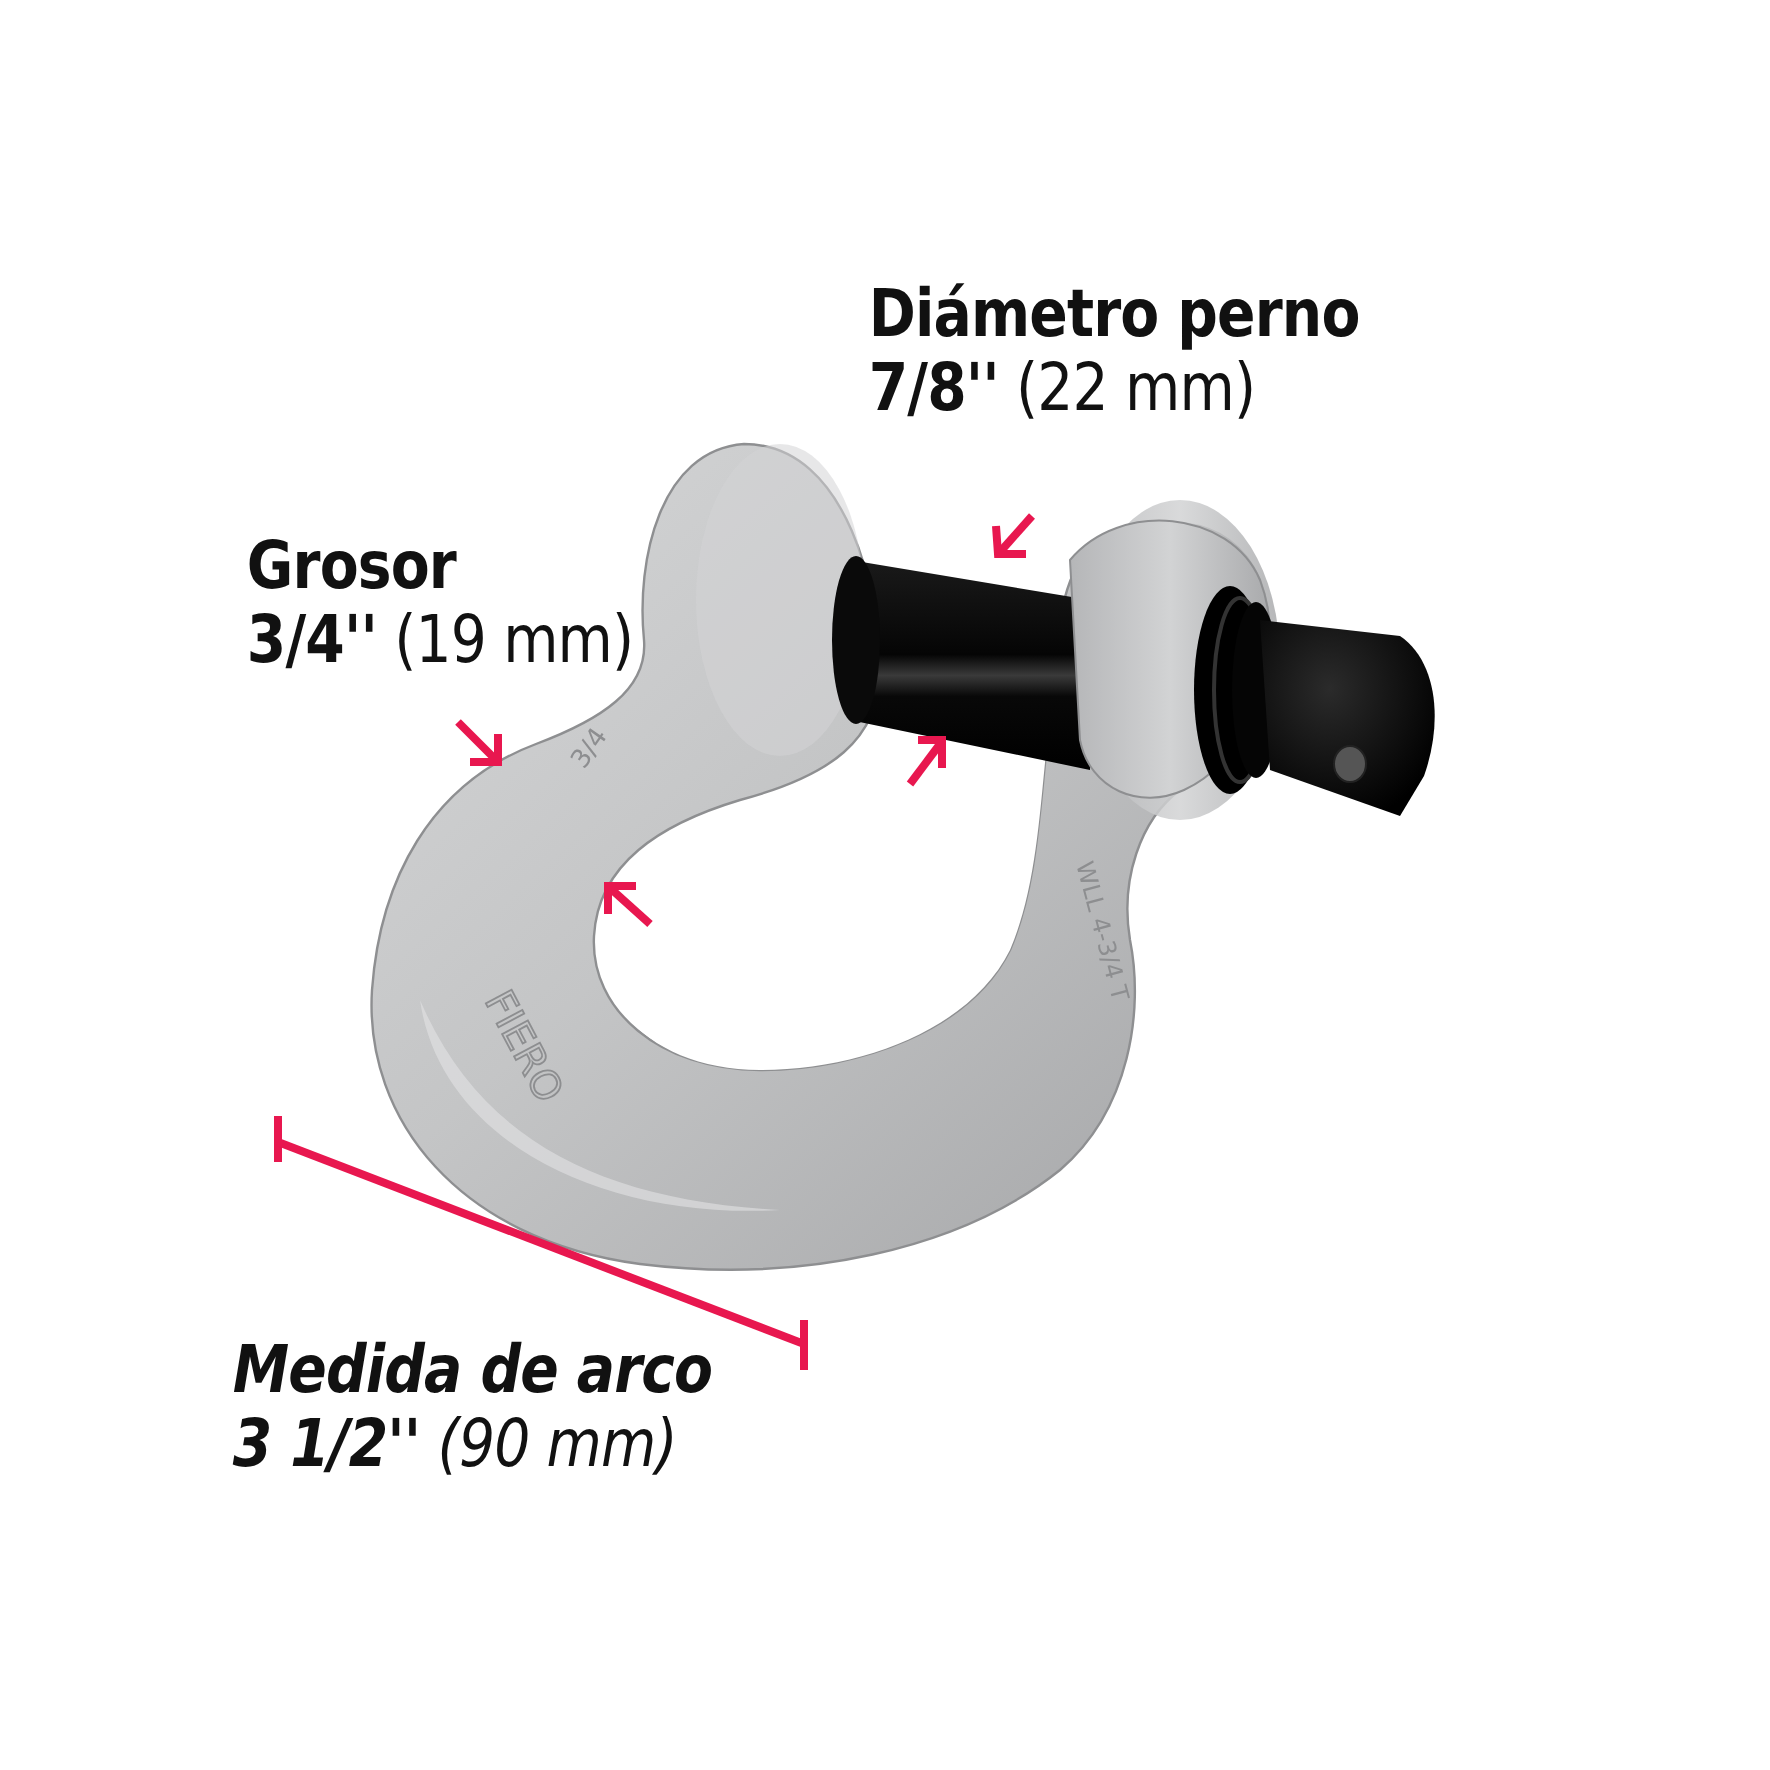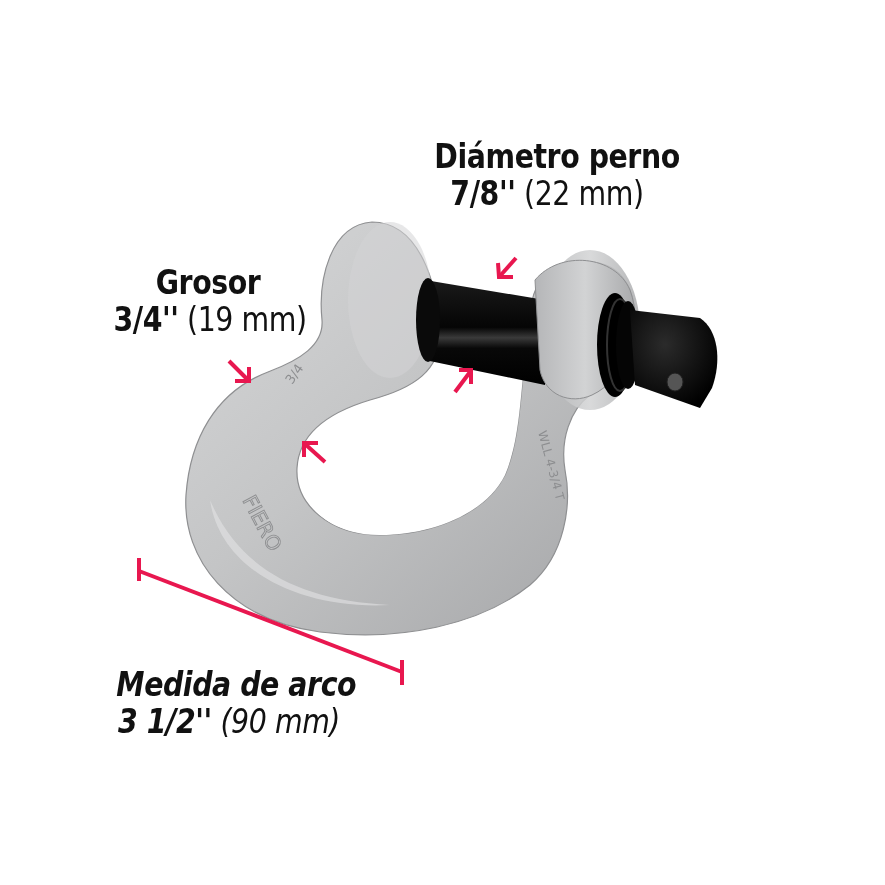--- a/index.html
+++ b/index.html
@@ -10,21 +10,20 @@
     body {
       width: 885px;
       height: 885px;
       position: relative;
       overflow: hidden;
       font-family: "DejaVu Sans", "Liberation Sans", sans-serif;
     }
     .label {
       position: absolute;
       color: #111111;
-      text-align: center;
       line-height: 1.0;
       letter-spacing: -0.5px;
     }
     .label .title {
       display: block;
       font-weight: bold;
       font-size: 33px;
       transform: scaleX(0.86);
       transform-origin: center;
       white-space: nowrap;
@@ -39,21 +38,21 @@
     }
     .label .measure b {
       font-weight: bold;
     }
     #label-pin {
       left: 416px;
       top: 140px;
       width: 262px;
     }
     #label-thickness {
-      left: 98px;
+      left: 108px;
       top: 266px;
       width: 220px;
     }
     #label-arc {
       left: 98px;
       top: 668px;
       width: 262px;
       font-style: italic;
     }
     svg.scene {

